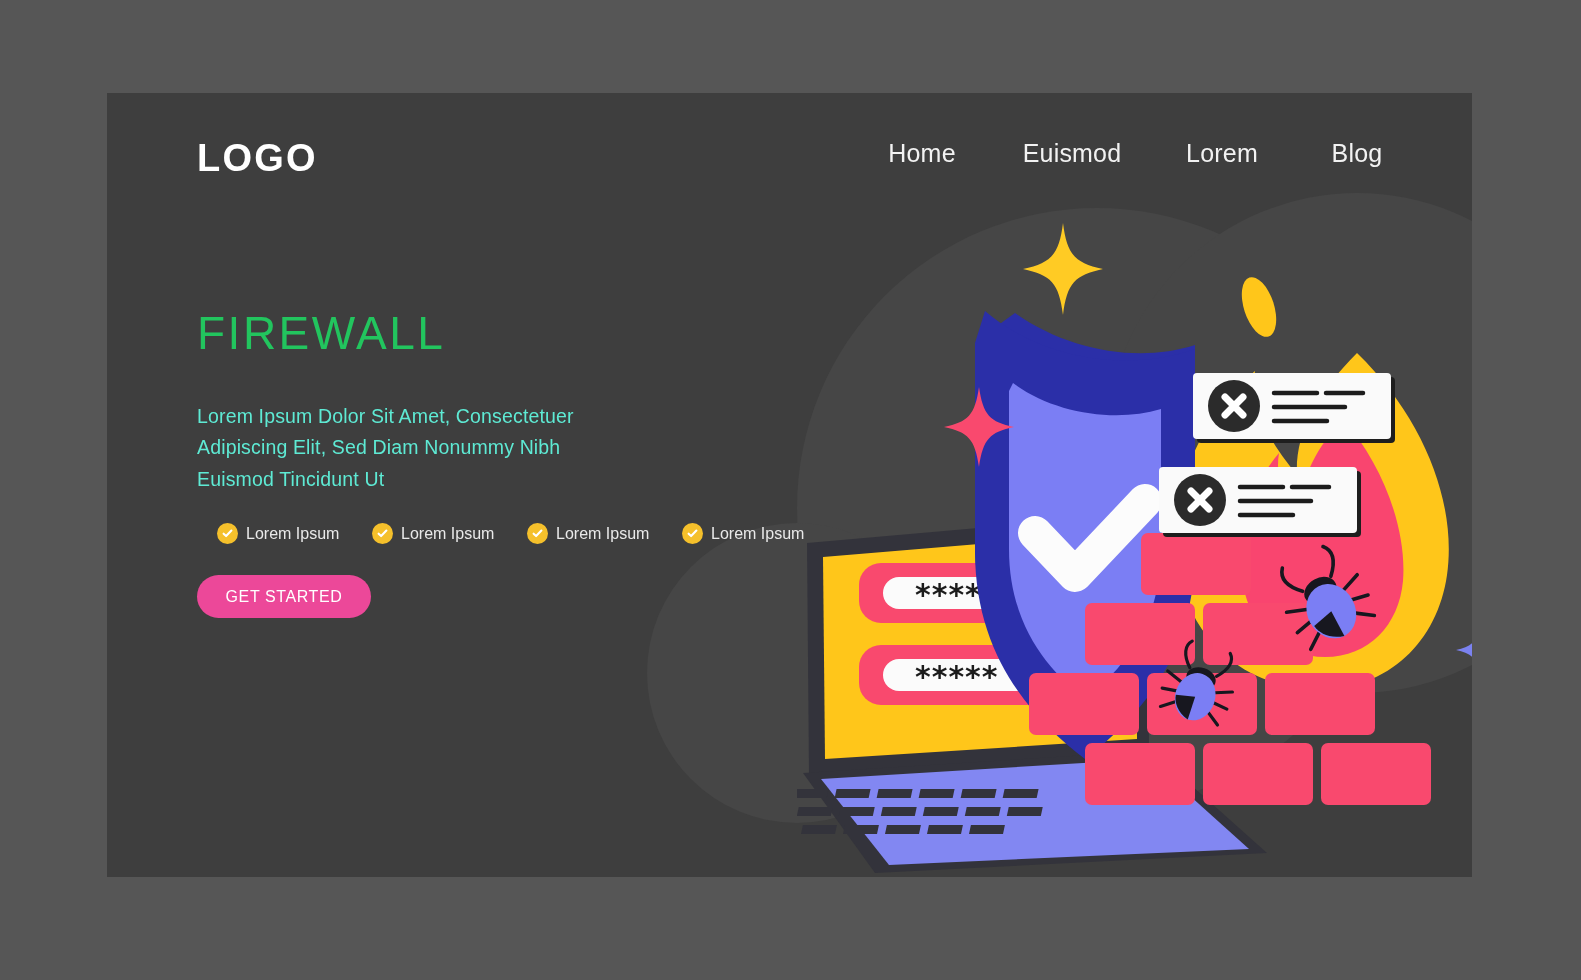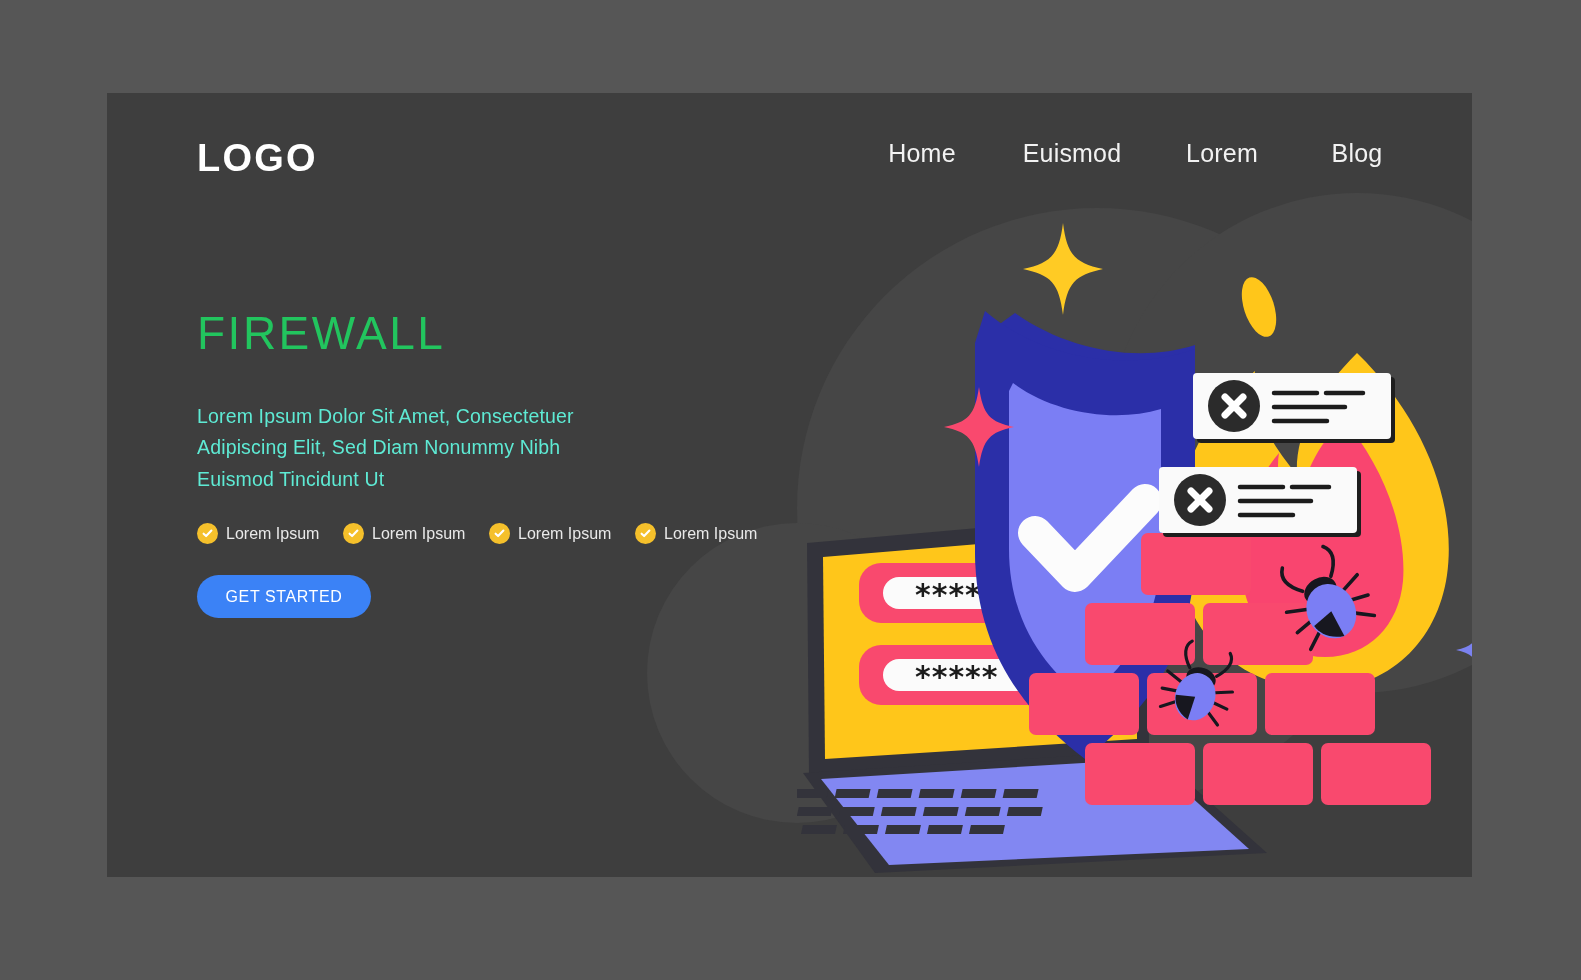--- a/index.html
+++ b/index.html
@@ -52,33 +52,33 @@
     letter-spacing:2.5px; line-height:1.1;
   }
   .subtitle{
     margin-top:42px;
     color:#5eead4; font-size:19.5px; line-height:1.62;
     letter-spacing:.15px; max-width:430px;
   }
   .features{
     margin-top:28px; display:flex; align-items:center; gap:0px;
   }
-  .feature{ display:flex; align-items:center; width:146px; }
+  .feature{ display:flex; align-items:center; width:146px;margin-left:20px; }
   .feat-icon{
     width:21px; height:21px; border-radius:50%;
     background:#F5C02B; flex:0 0 auto;
     display:flex; align-items:center; justify-content:center;
     margin-right:8px;
   }
   .feat-icon svg{ display:block; }
   .feat-label{ color:#E9E9E9; font-size:16px; white-space:nowrap; }
   .cta{
     margin-top:31px; display:inline-flex; align-items:center; justify-content:center;
     width:174px; height:43px; border-radius:24px;
-    background:#3b82f6; border:none; cursor:pointer;
+    background:#ec4899; border:none; cursor:pointer;
     color:#FFFFFF; font-size:16px; letter-spacing:.6px;
     font-family:"Liberation Sans", sans-serif;
   }
 
   
   .art{ position:absolute; left:690px; top:120px; width:680px; height:660px; z-index:30; }
   .art svg{ display:block; }
 </style>
 </head>
 <body>

